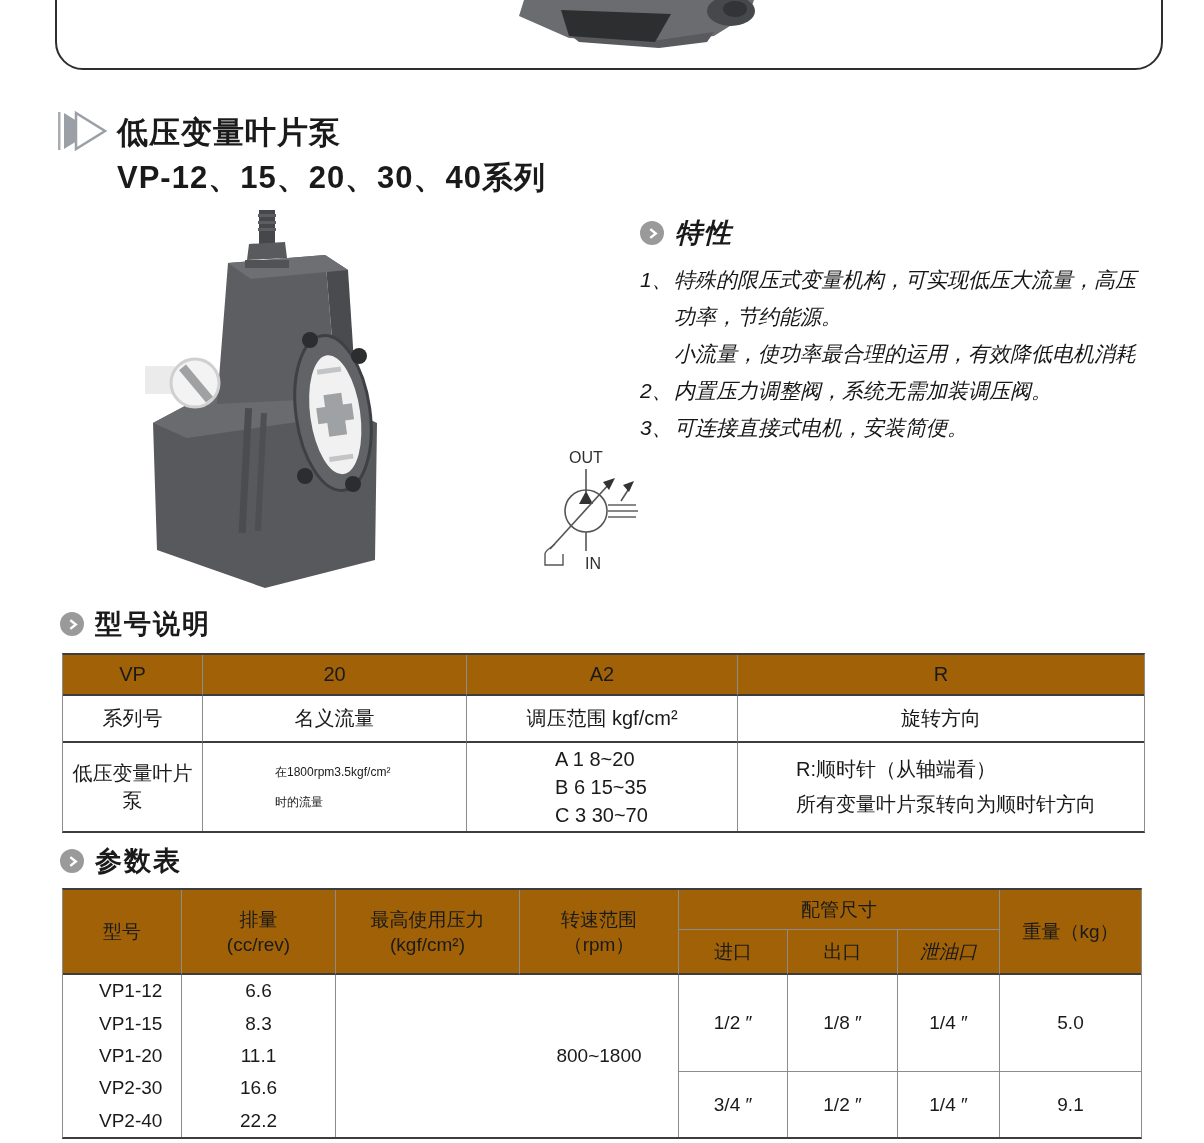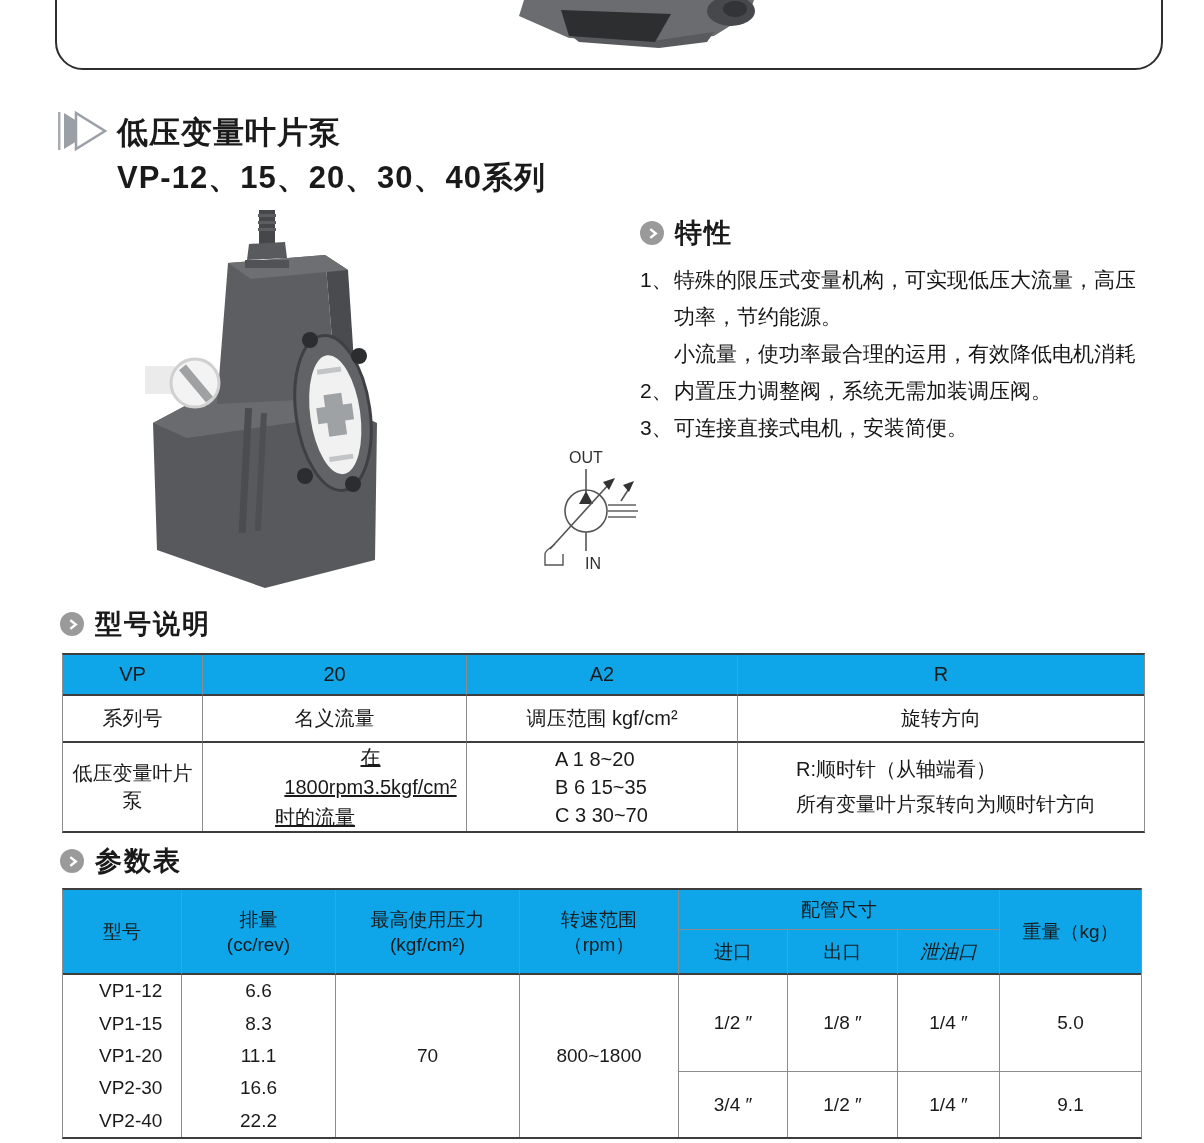--- a/index.html
+++ b/index.html
@@ -24,21 +24,21 @@
   .title-text{font-size:31px;font-weight:bold;line-height:45px;letter-spacing:1px;}
   
   .section-head{position:absolute;display:flex;align-items:center;gap:11px;}
   .dot-icon{
     width:24px;height:24px;border-radius:50%;
     background:#9a9a9a;display:flex;align-items:center;justify-content:center;
     flex:0 0 24px;
   }
   .section-title{font-size:27px;font-weight:bold;letter-spacing:2px;}
   
-  .features{position:absolute;left:640px;top:215px;width:540px;}
+  .features{position:absolute;left:640px;top:215px;width:540px;font-style:italic;}
   .features .section-head{position:static;margin-bottom:10px;}
   .feat-list{font-size:21px;line-height:37px;color:#161616;}
   .feat-item{display:flex;}
   .feat-num{flex:0 0 34px;}
   .feat-lines{flex:1;}
   
   .hyd-symbol{position:absolute;left:498px;top:448px;}
   
   .tbl{
     position:absolute;
@@ -49,28 +49,28 @@
     border-right:1px solid #8c8c8c;
     font-size:20px;
   }
   .cell{
     display:flex;align-items:center;justify-content:center;
     border-right:1px solid #8c8c8c;
     box-sizing:border-box;
     text-align:center;
   }
   .cell.last{border-right:none;}
-  .gray{background:#0ea5e9;}
+  .gray{background:#a16207;}
   .dkb{border-bottom:2px solid #3d3d3d;}
   .ltb{border-bottom:1px solid #8c8c8c;}
   .col{flex-direction:column;align-items:flex-start;justify-content:center;}
   .colc{flex-direction:column;align-items:center;justify-content:center;}
   
   .model-table{left:62px;top:653px;width:1081px;grid-template-columns:140px 264px 271px 1fr;grid-template-rows:41px 47px 88px;}
-  .flow-val{padding-left:72px;line-height:30px;font-size:20px;text-decoration:underline;}
+  .flow-val{padding-left:72px;line-height:30px;font-size:12px;}
   .press-val{padding-left:88px;line-height:28px;font-size:20px;}
   .rot-val{padding-left:58px;line-height:35px;font-size:20px;}
   
   .params-table{left:62px;top:888px;width:1078px;grid-template-columns:119px 154px 184px 159px 109px 110px 102px 1fr;grid-template-rows:40px 45px 97px 65px;font-size:19px;}
   .hdr2{line-height:25px;}
   .span2r{grid-row:1 / 3;}
   .span2d{grid-row:3 / 5;}
   .stack{display:flex;flex-direction:column;height:100%;width:100%;}
   .stack > div{flex:1;display:flex;align-items:center;}
   .stack.models > div{padding-left:36px;}
@@ -276,21 +276,20 @@
     </div>
     <div class="cell span2d" style="grid-column:2;padding:0;">
       <div class="stack disp">
         <div>6.6</div>
         <div>8.3</div>
         <div>11.1</div>
         <div>16.6</div>
         <div>22.2</div>
       </div>
     </div>
-    <div class="cell span2d" style="grid-column:3;">70</div>
     <div class="cell span2d" style="grid-column:4;">800~1800</div>
 
     <div class="cell ltb" style="grid-column:5;grid-row:3;">1/2 ″</div>
     <div class="cell ltb" style="grid-column:6;grid-row:3;">1/8 ″</div>
     <div class="cell ltb" style="grid-column:7;grid-row:3;">1/4 ″</div>
     <div class="cell ltb last" style="grid-column:8;grid-row:3;">5.0</div>
 
     <div class="cell" style="grid-column:5;grid-row:4;">3/4 ″</div>
     <div class="cell" style="grid-column:6;grid-row:4;">1/2 ″</div>
     <div class="cell" style="grid-column:7;grid-row:4;">1/4 ″</div>

